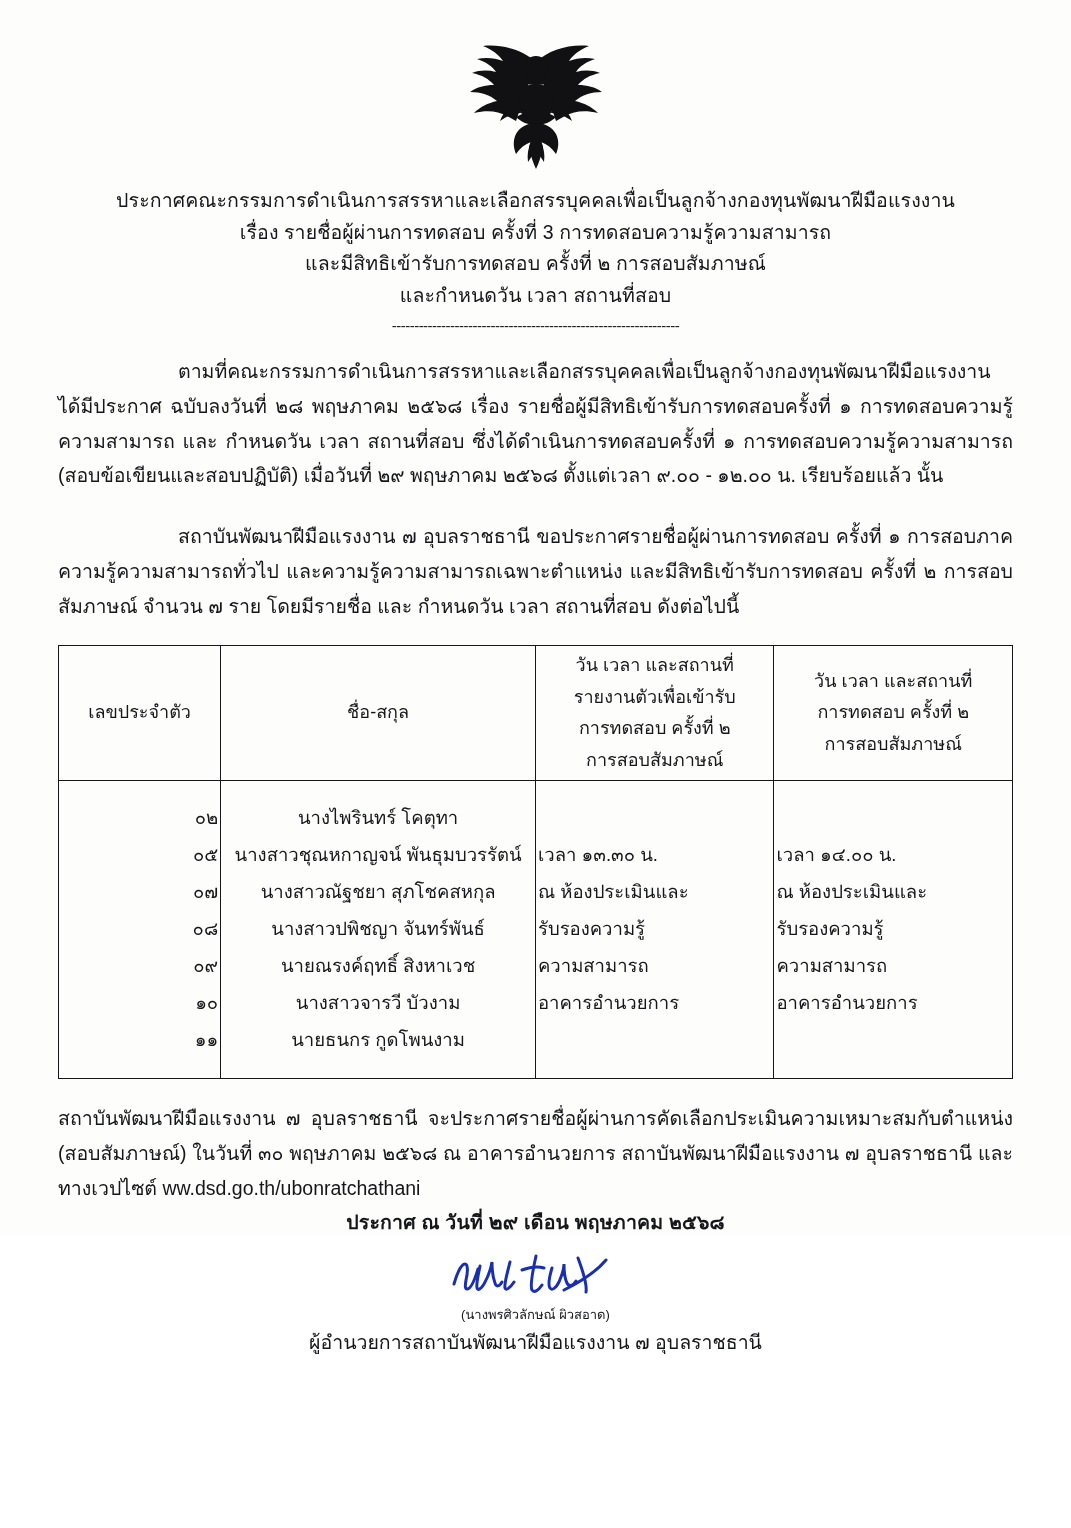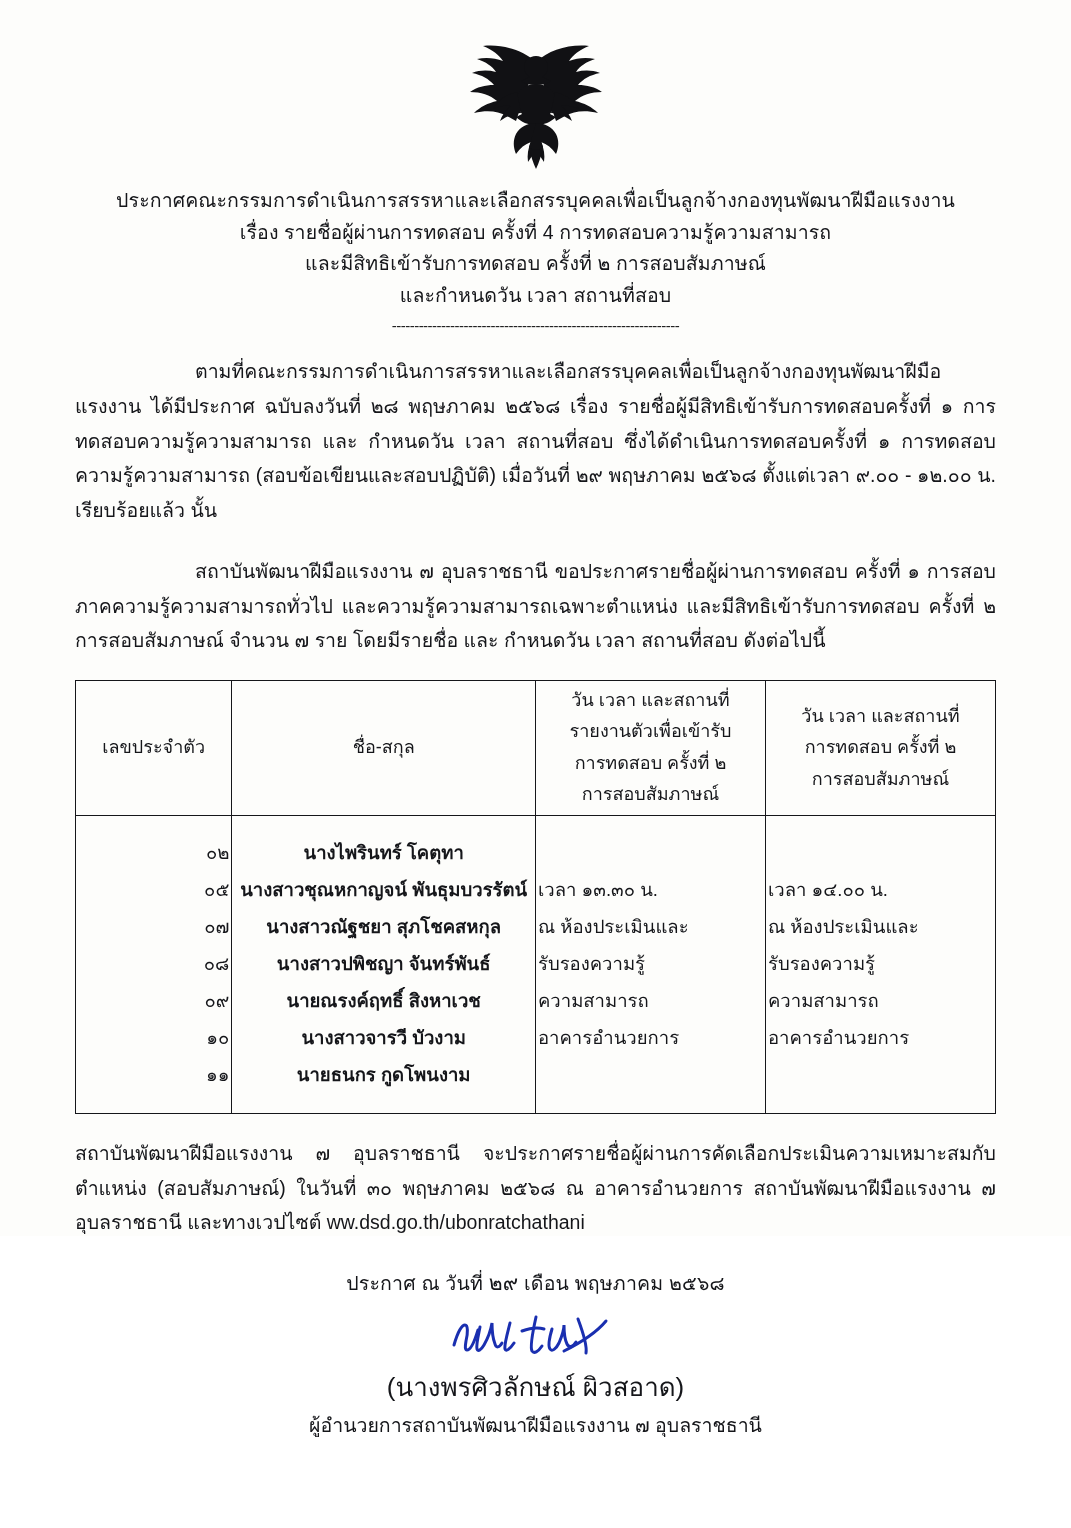--- a/index.html
+++ b/index.html
@@ -14,21 +14,21 @@
     color: #15161a;
     position: relative;
     overflow: hidden;
   }
   .page {
     width: 1071px;
     height: 1236px;
     position: relative;
     background: #fdfdfb;
     box-sizing: border-box;
-    padding: 0 75px;
+    padding: 0 58px;
   }
   
   .emblem-wrap {
     display: flex;
     justify-content: center;
     padding-top: 40px;
   }
   .emblem {
     width: 170px;
     height: 135px;
@@ -87,48 +87,48 @@
   col.c3 { width: 25%; }
   col.c4 { width: 25%; }
   .cell-list {
     padding: 14px 0 16px 0;
     line-height: 2.0;
     font-size: 18.5px;
   }
   td.id-col .cell-list { text-align: right; }
   td.name-col .cell-list { text-align: center; }
   td.venue-col .cell-list { text-align: left; }
-  .name-col .cell-list div { text-align: center; font-weight: bold; }
+  .name-col .cell-list div { text-align: center; }
   
   .closing {
     font-size: 19.5px;
     line-height: 1.78;
     margin-top: 22px;
     text-align: justify;
   }
   .date-line {
     text-align: center;
     font-size: 19.5px;
-    margin-top: 26px;
     letter-spacing: .2px;
+    font-weight: bold;
   }
   .sign-area {
     margin-top: 8px;
     text-align: center;
     position: relative;
     height: 120px;
   }
   .signature {
     position: relative;
     height: 56px;
     margin-bottom: 2px;
   }
   .signature svg { display: block; margin: 0 auto; }
   .sign-name {
-    font-size: 26px;
+    font-size: 13px;
     line-height: 1.7;
     text-align: center;
   }
   .sign-title {
     font-size: 19.5px;
     line-height: 1.7;
   }
   .handwritten-date {
     font-family: "Liberation Serif", serif;
     font-size: 21px;
@@ -155,21 +155,21 @@
 
         <path d="M85 83 c-9 0-16 4-20 11 -3 6-3 13 0 20 4-6 9-10 15-12 -3 6-4 13-3 20 4-7 9-12 15-15 l-7-24z"></path>
         <path d="M85 83 c9 0 16 4 20 11 3 6 3 13 0 20 -4-6-9-10-15-12 3 6 4 13 3 20 -4-7-9-12-15-15 l7-24z"></path>
         <path d="M78 108 c2 8 4 15 7 21 3-6 5-13 7-21 -5 2-9 2-14 0z"></path>
       </g>
     </svg>
   </div>
 
   <div class="heading">
     <div>ประกาศคณะกรรมการดำเนินการสรรหาและเลือกสรรบุคคลเพื่อเป็นลูกจ้างกองทุนพัฒนาฝีมือแรงงาน</div>
-    <div>เรื่อง รายชื่อผู้ผ่านการทดสอบ ครั้งที่ 4 การทดสอบความรู้ความสามารถ</div>
+    <div>เรื่อง รายชื่อผู้ผ่านการทดสอบ ครั้งที่ 3 การทดสอบความรู้ความสามารถ</div>
     <div>และมีสิทธิเข้ารับการทดสอบ ครั้งที่ ๒ การสอบสัมภาษณ์</div>
     <div>และกำหนดวัน เวลา สถานที่สอบ</div>
   </div>
   <div class="rule">----------------------------------------------------------------</div>
 
   <div class="para p1"><span class="indent"></span><span>ตามที่คณะกรรมการดำเนินการสรรหาและเลือกสรรบุคคลเพื่อเป็นลูกจ้างกองทุนพัฒนาฝีมือแรงงาน ได้มีประกาศ ฉบับลงวันที่ ๒๘ พฤษภาคม ๒๕๖๘ เรื่อง รายชื่อผู้มีสิทธิเข้ารับการทดสอบครั้งที่ ๑ การทดสอบความรู้ความสามารถ และ กำหนดวัน เวลา สถานที่สอบ ซึ่งได้ดำเนินการทดสอบครั้งที่ ๑ การทดสอบความรู้ความสามารถ (สอบข้อเขียนและสอบปฏิบัติ) เมื่อวันที่ ๒๙ พฤษภาคม ๒๕๖๘ ตั้งแต่เวลา ๙.๐๐ - ๑๒.๐๐ น. เรียบร้อยแล้ว นั้น</span></div>
 
   <div class="para p2"><span class="indent"></span><span>สถาบันพัฒนาฝีมือแรงงาน ๗ อุบลราชธานี ขอประกาศรายชื่อผู้ผ่านการทดสอบ ครั้งที่ ๑ การสอบภาคความรู้ความสามารถทั่วไป และความรู้ความสามารถเฉพาะตำแหน่ง และมีสิทธิเข้ารับการทดสอบ ครั้งที่ ๒ การสอบสัมภาษณ์ จำนวน ๗ ราย โดยมีรายชื่อ และ กำหนดวัน เวลา สถานที่สอบ ดังต่อไปนี้</span></div>
 
   <table class="exam">

